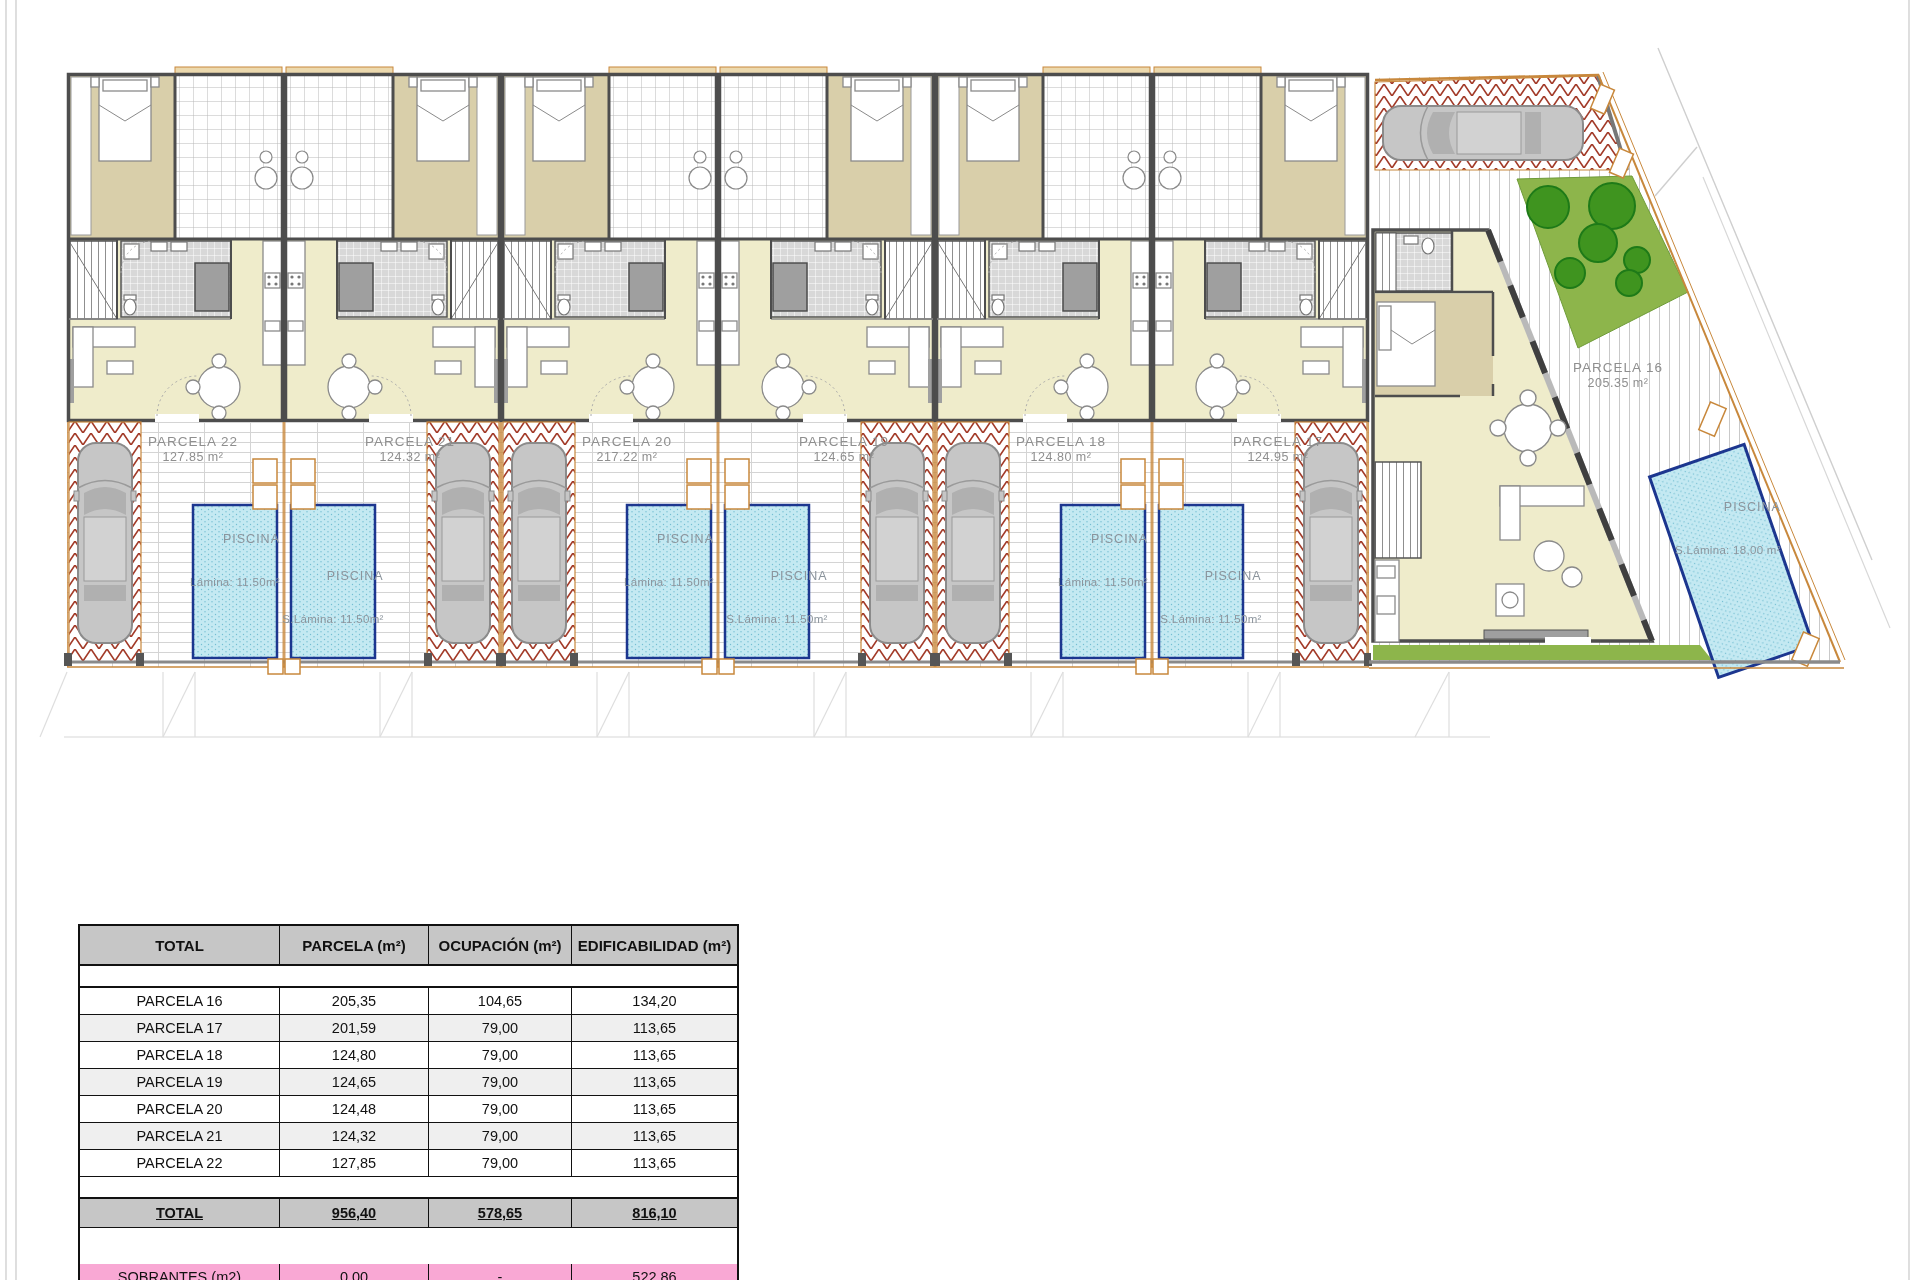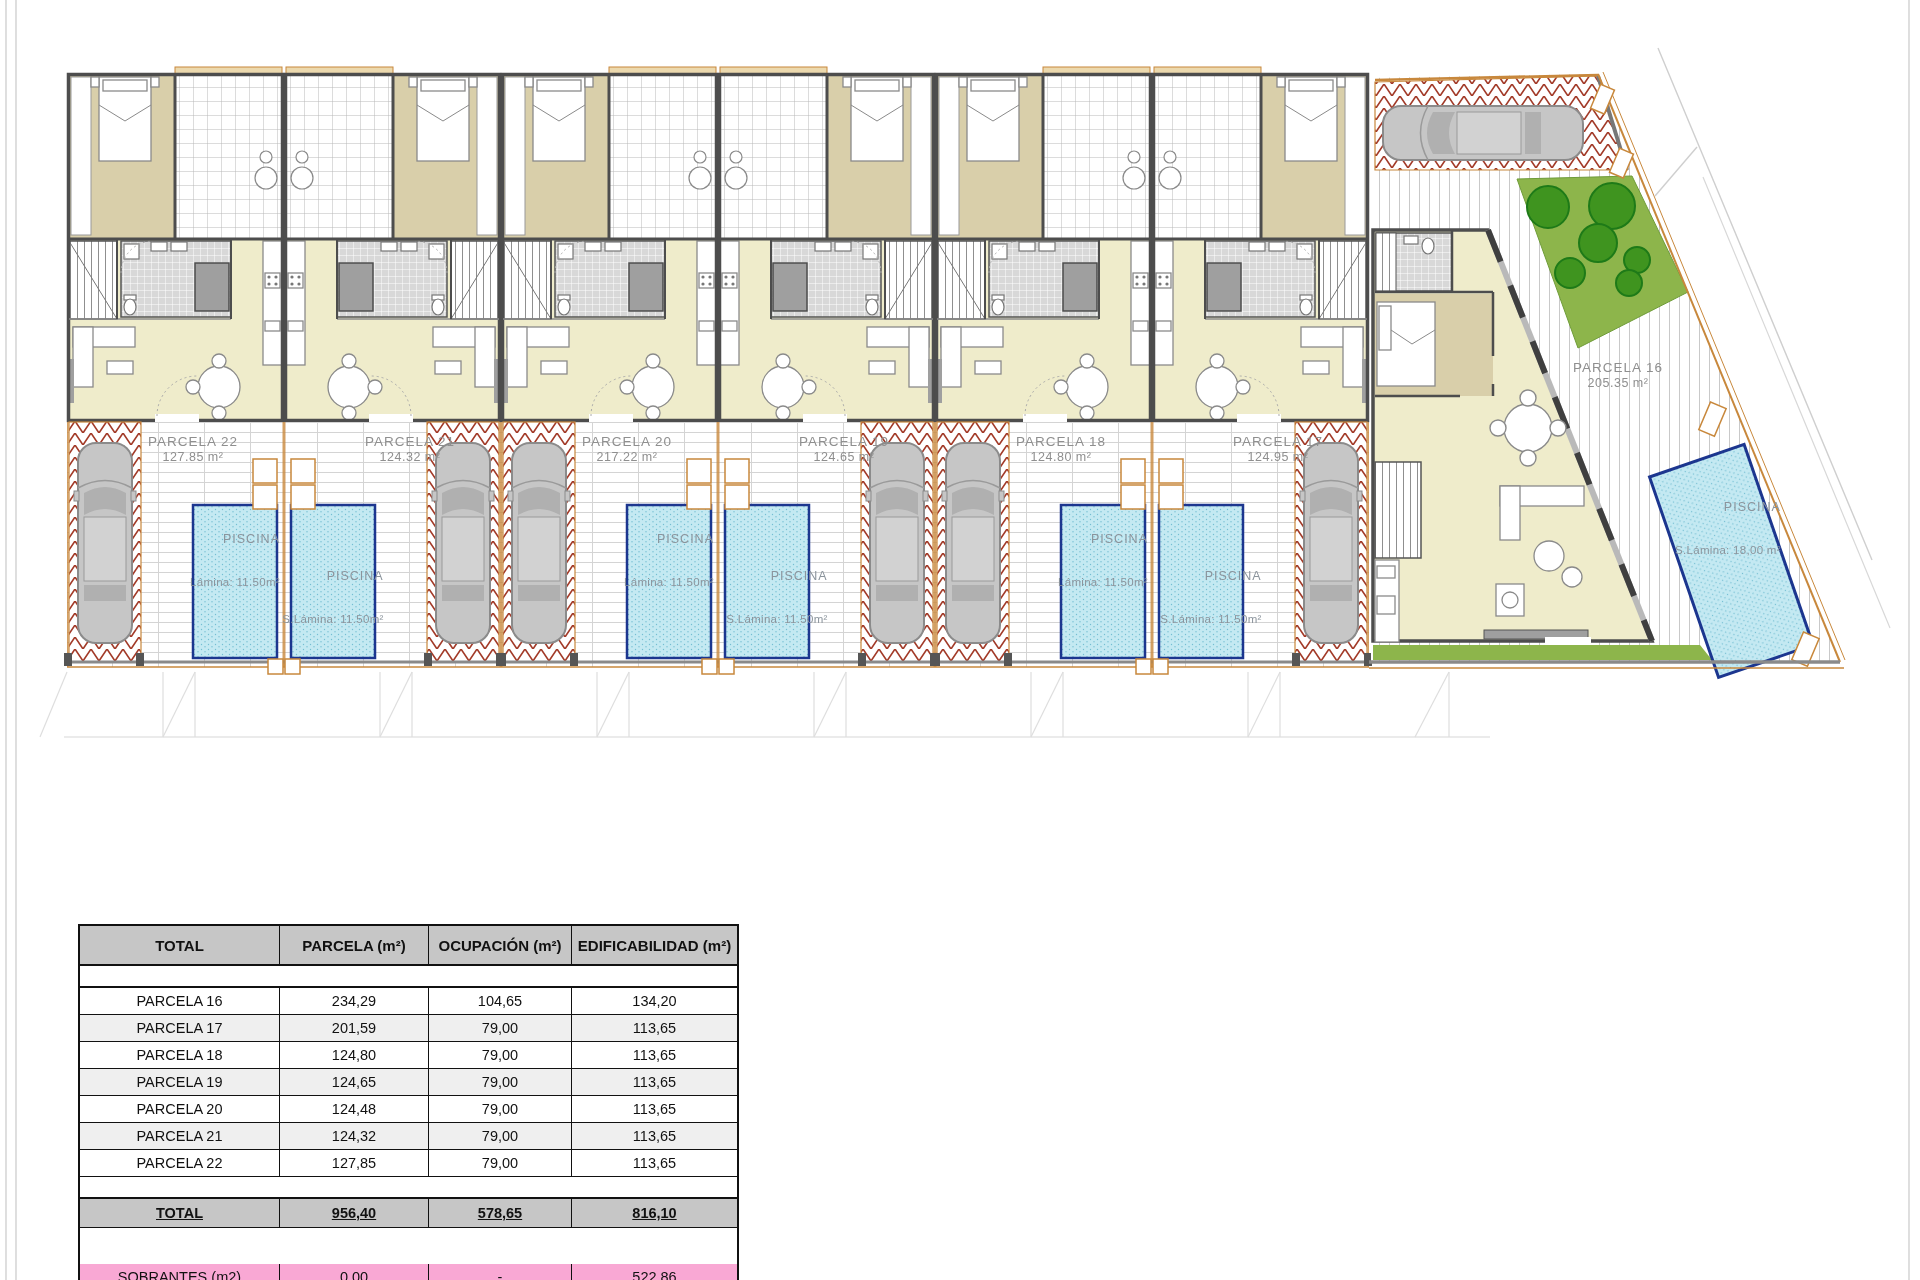--- a/index.html
+++ b/index.html
@@ -361,21 +361,21 @@
 
 <div class="tbl">
   <div class="c hd">TOTAL</div>
   <div class="c hd">PARCELA (m²)</div>
   <div class="c hd">OCUPACIÓN (m²)</div>
   <div class="c hd last">EDIFICABILIDAD (m²)</div>
 
   <div class="sp"></div>
 
   <div class="c dr">PARCELA 16</div>
-  <div class="c dr">234,29</div>
+  <div class="c dr">205,35</div>
   <div class="c dr">104,65</div>
   <div class="c dr last">134,20</div>
 
   <div class="c dr alt">PARCELA 17</div>
   <div class="c dr alt">201,59</div>
   <div class="c dr alt">79,00</div>
   <div class="c dr alt last">113,65</div>
 
   <div class="c dr">PARCELA 18</div>
   <div class="c dr">124,80</div>

